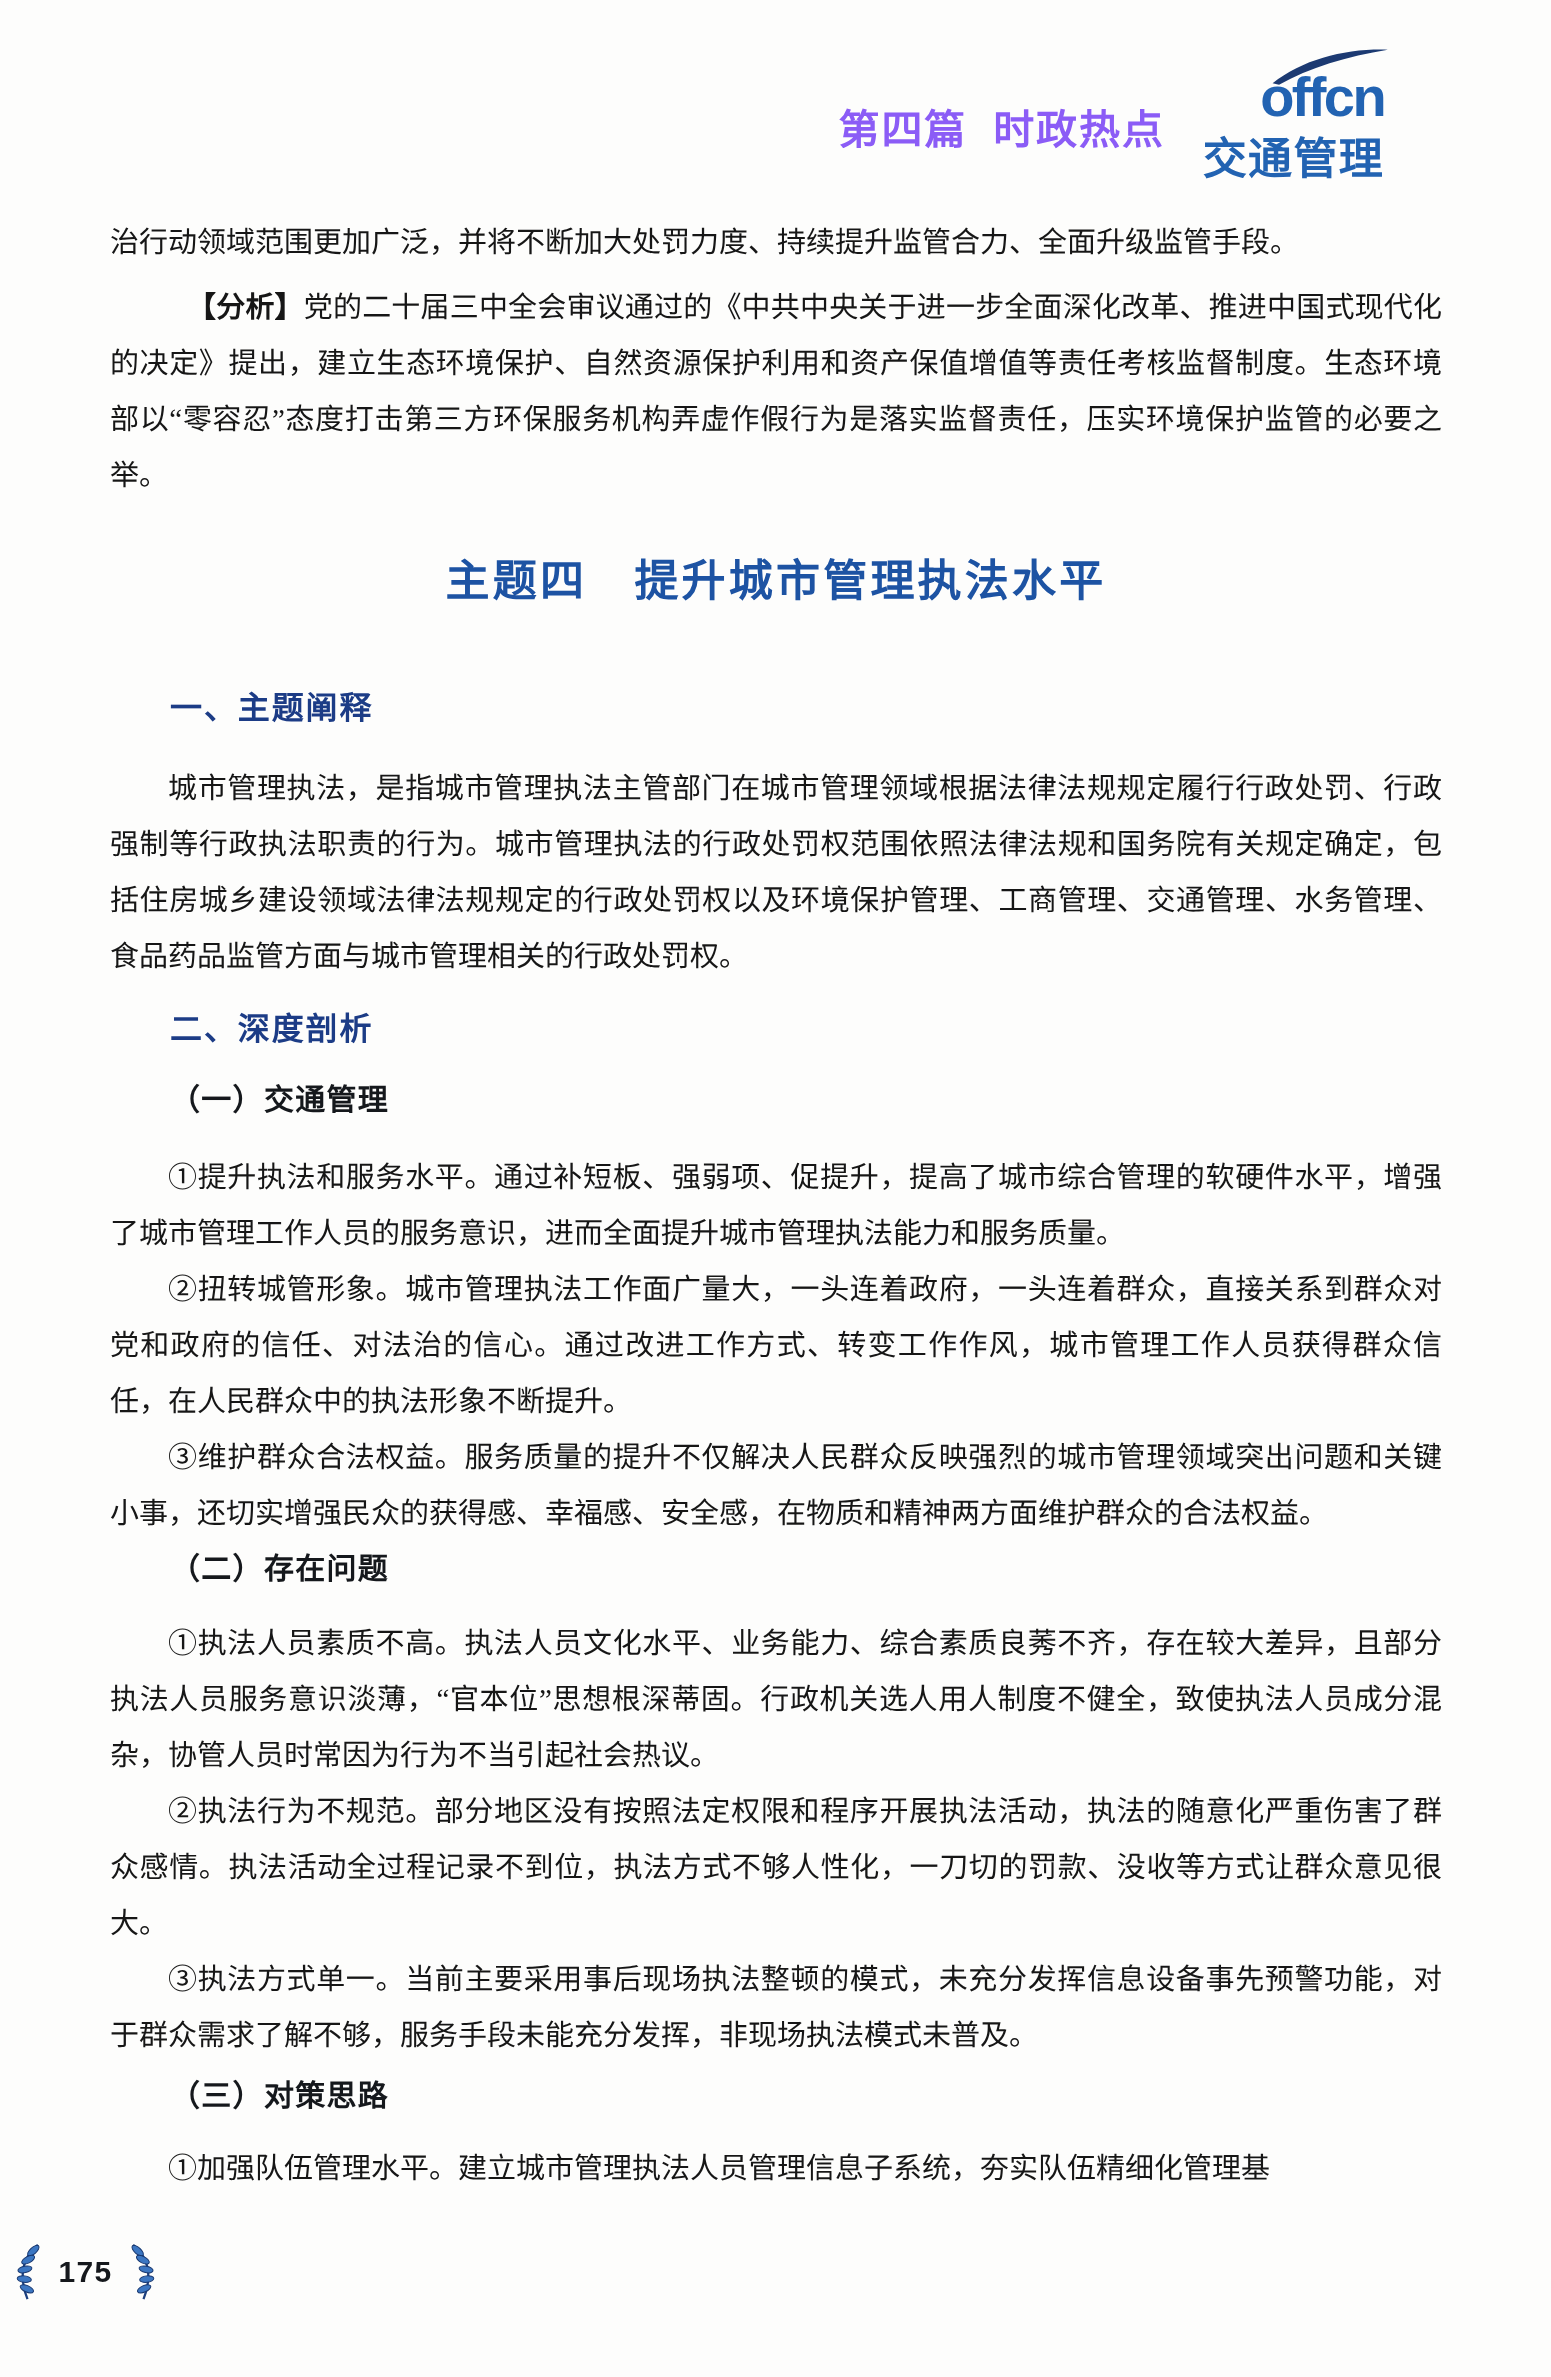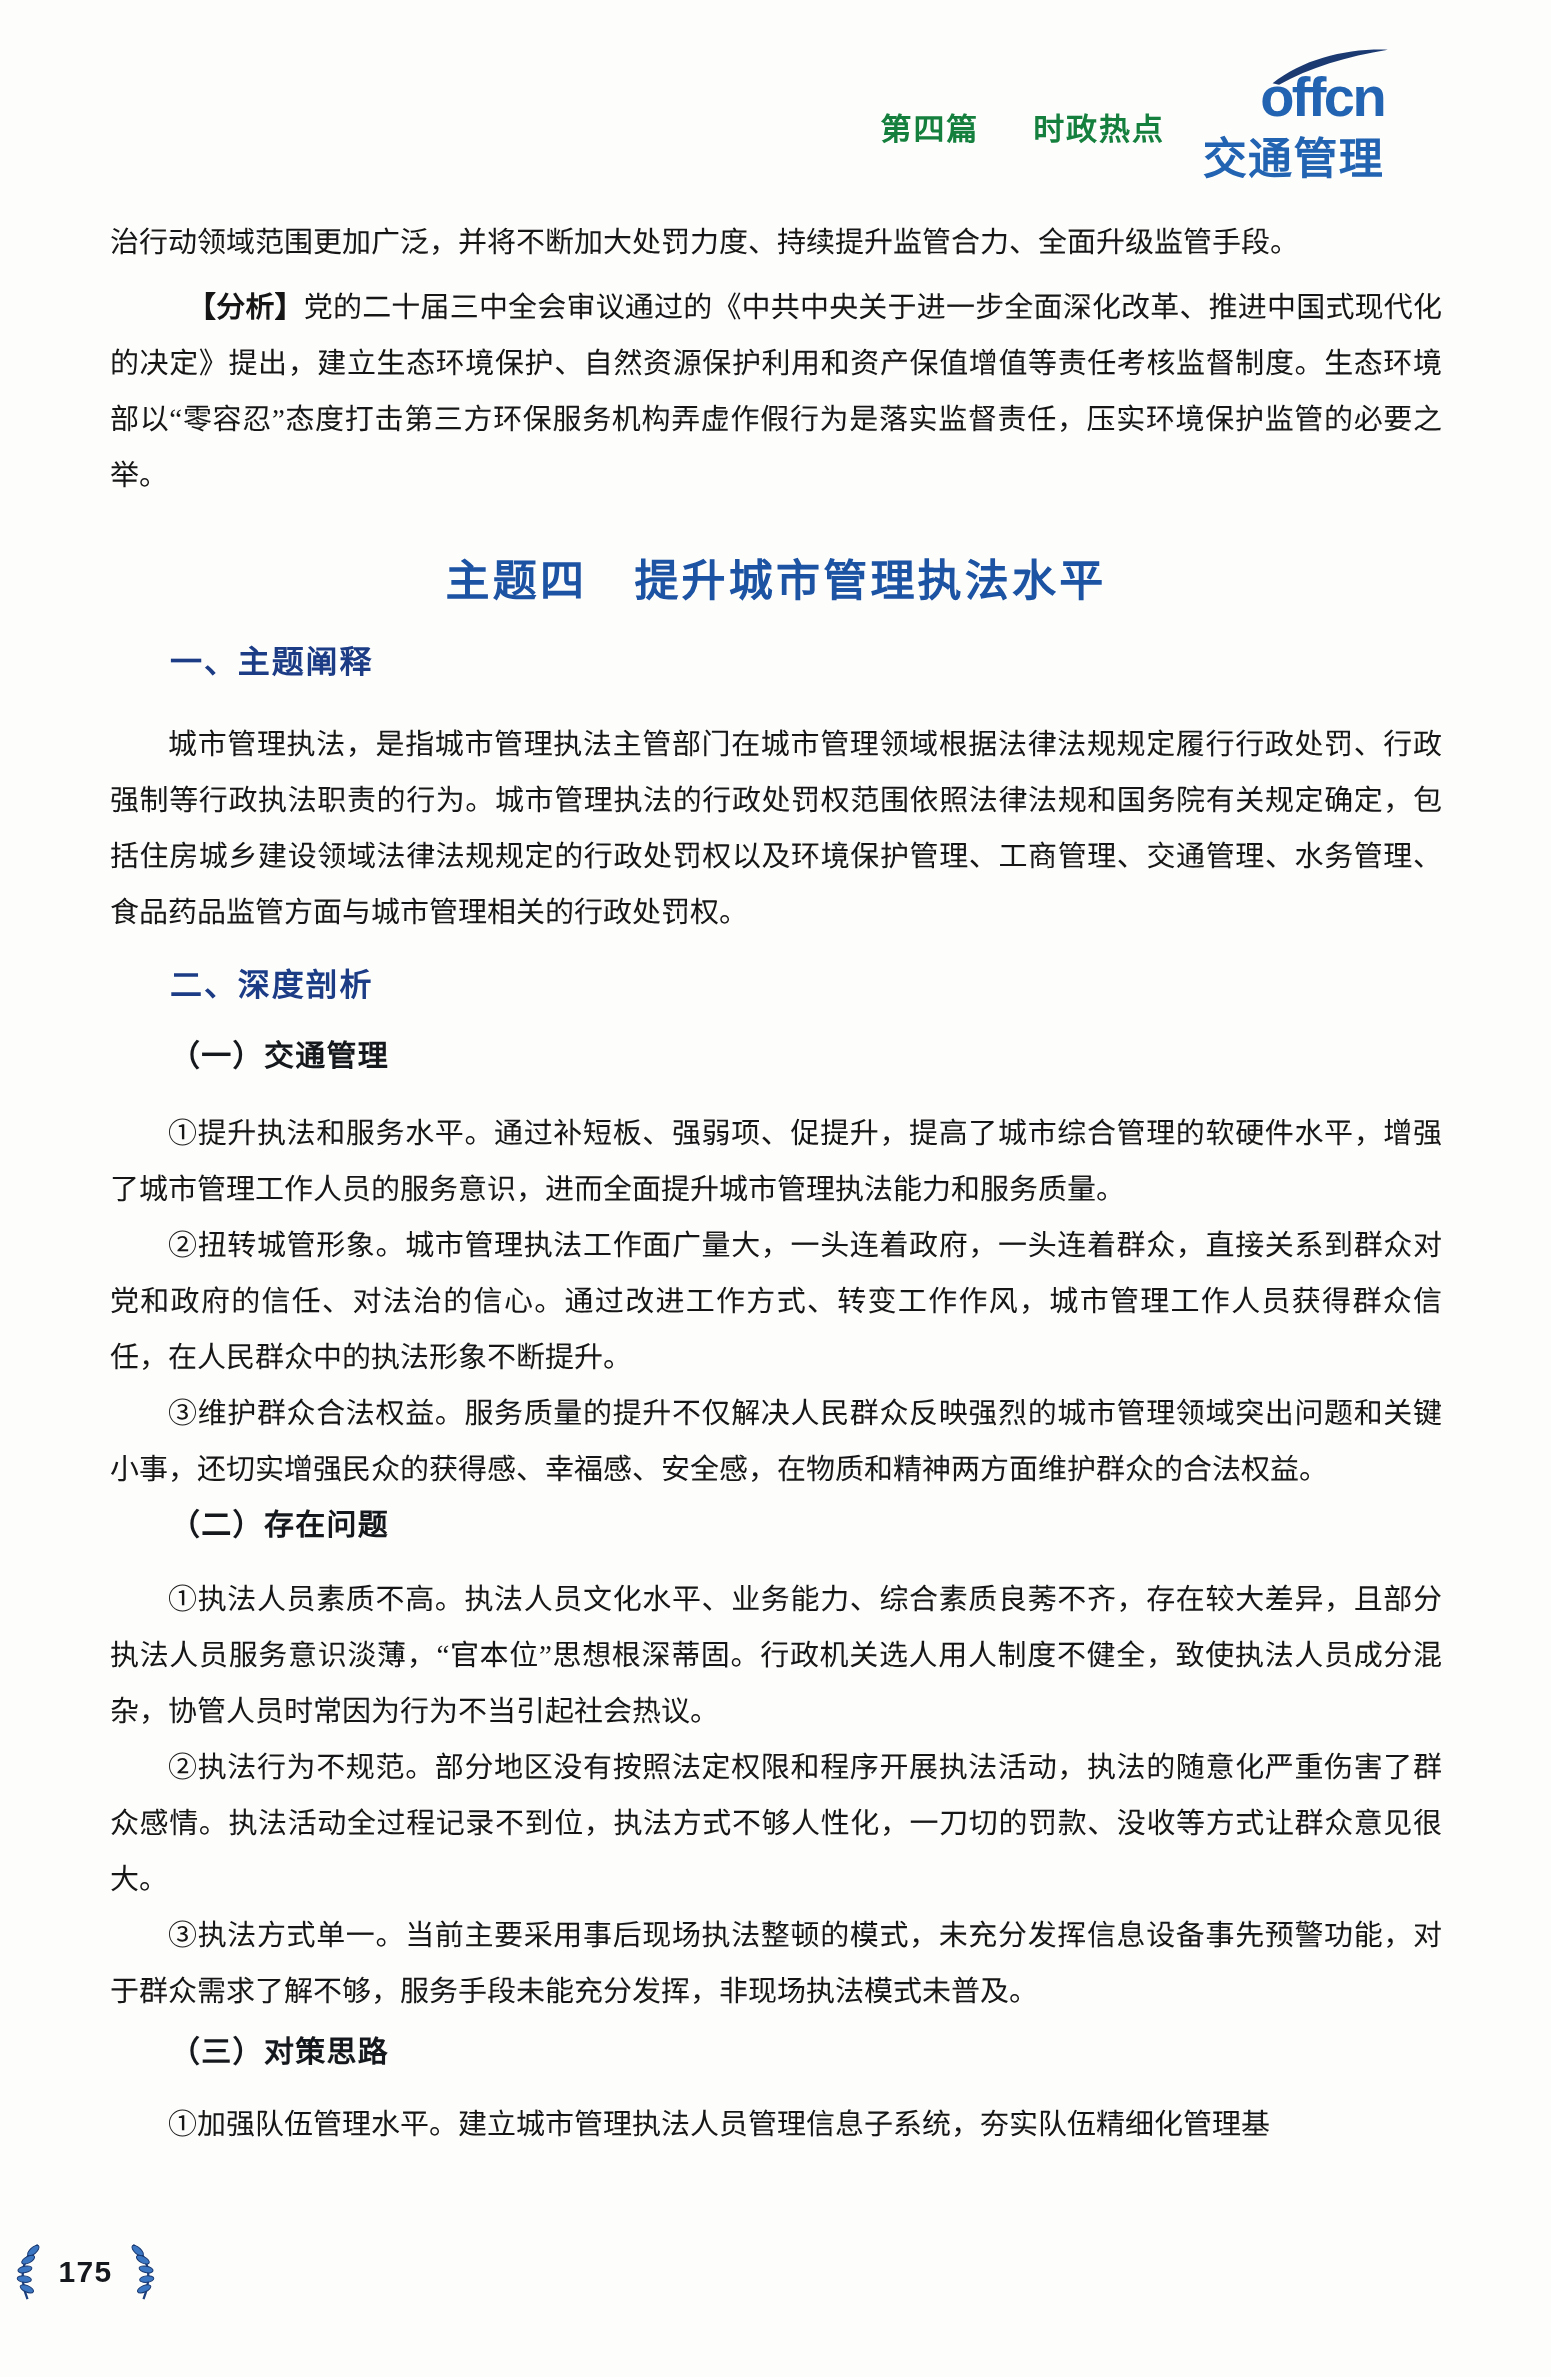--- a/index.html
+++ b/index.html
@@ -21,25 +21,25 @@
   
   .header {
     display: flex;
     align-items: center;
     justify-content: flex-end;
     gap: 38px;
     padding: 69px 58px 0 0;
   }
   .header-labels {
     display: flex;
-    gap: 54px;
-    font-family: "Liberation Sans", "DejaVu Sans", sans-serif;
-    font-weight: bold;
-    font-size: 31px;
-    color: #15803d;
+    gap: 26px;
+    font-family: "Liberation Sans", "DejaVu Sans", sans-serif;
+    font-weight: bold;
+    font-size: 41px;
+    color: #8b5cf6;
     letter-spacing: 1.9px;
     white-space: nowrap;
   }
   .logo { display: flex; align-items: flex-end; gap: 7.8px; position: relative; flex-direction: column; }
   .logo-latin {
     font-family: "Liberation Sans", "DejaVu Sans", sans-serif;
     font-weight: bold;
     font-size: 56px;
     line-height: 56px;
     color: #2263b2;
@@ -88,21 +88,21 @@
 
   .sec-heading {
     margin: 0 0 0 60px;
     font-family: "Liberation Sans", "DejaVu Sans", sans-serif;
     font-weight: bold;
     font-size: 32px;
     line-height: 39px;
     color: #1c3c86;
     letter-spacing: 1.9px;
   }
-  .sec-heading.first  { margin-top: 33px; font-family: Liberation Mono, monospace; }
+  .sec-heading.first  { margin-top: 77px; }
   .sec-heading.second { margin-top: 26px; }
 
   .sub-heading {
     margin: 0 0 0 60px;
     font-family: "Liberation Sans", "DejaVu Sans", sans-serif;
     font-weight: bold;
     font-size: 30px;
     line-height: 38px;
     color: #15181c;
     letter-spacing: 1.3px;

